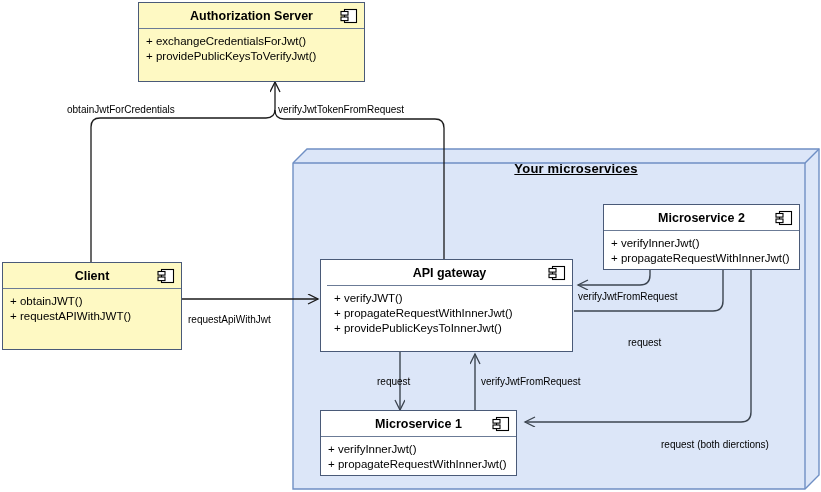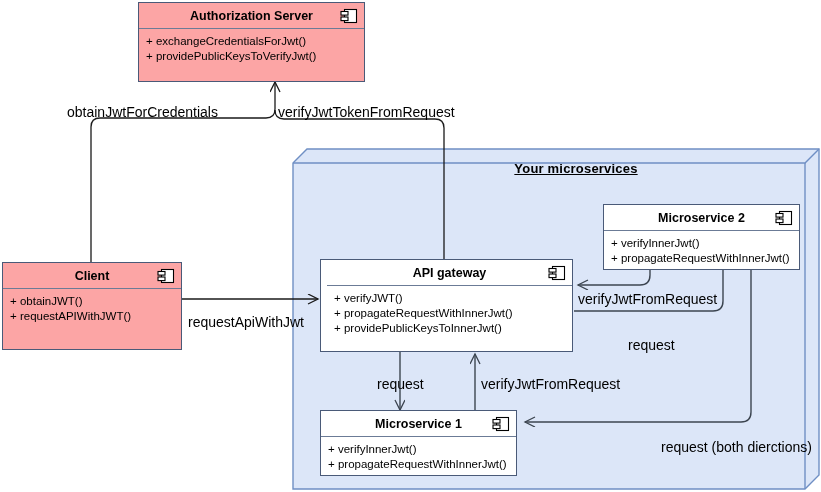--- a/index.html
+++ b/index.html
@@ -50,21 +50,21 @@
     padding-left: 20px;
   }
 
   
   .node {
     position: absolute;
     box-sizing: border-box;
     border: 1px solid #4a5a78;
     background: #ffffff;
   }
-  .node.filled { background: #fca5a5; }
+  .node.filled { background: #fef9c3; }
   .node.plain  { background: #ffffff; }
 
   .node-header {
     position: relative;
     box-sizing: border-box;
     height: 26px;
     border-bottom: 1px solid #6b7b96;
     display: flex;
     align-items: center;
     justify-content: center;
@@ -89,21 +89,21 @@
   .op {
     font-size: 11.5px;
     line-height: 15px;
     color: #000000;
     white-space: nowrap;
   }
 
   
   .edge-label {
     position: absolute;
-    font-size: 14px;
+    font-size: 10px;
     color: #000000;
     white-space: nowrap;
   }
 </style>
 </head>
 <body>
 
 <div id="canvas">
 
   <div class="group-box" style="left:292px; top:148px; width:528px; height:342px;">

